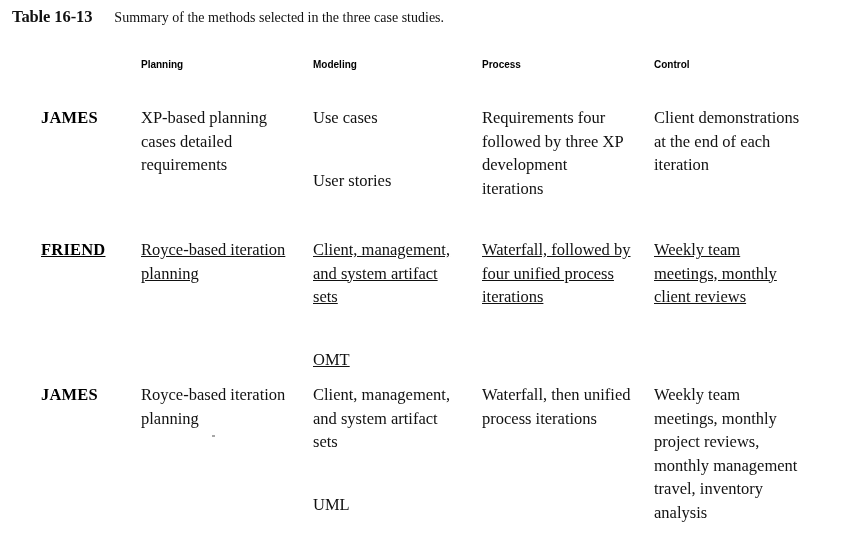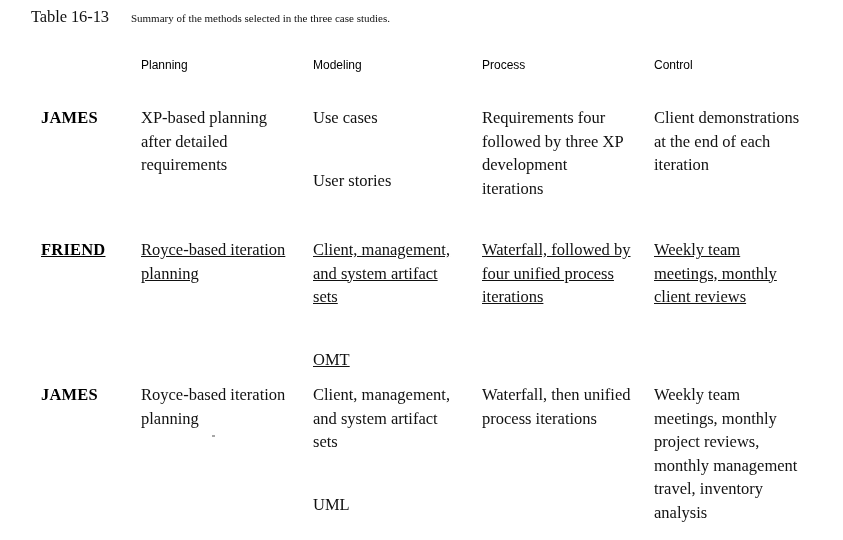--- a/index.html
+++ b/index.html
@@ -29,29 +29,28 @@
     left: 12px;
     top: 7px;
     width: 800px;
     white-space: nowrap;
     font-family: "Liberation Serif", serif;
     font-size: 16.5px;
     line-height: 20px;
     color: #111111;
   }
   .caption-label {
-    font-weight: normal;
+    font-weight: bold;
     font-size: 16.5px;
     letter-spacing: -0.1px;
-    margin-left: 19px;
   }
   .caption-text {
     font-weight: normal;
     margin-left: 22px;
-    font-size: 11px;
+    font-size: 14px;
   }
 
   
   .table-wrap {
     position: absolute;
     left: 12px;
     top: 40px;
     width: 800px;
     height: 487px;
   }
@@ -82,22 +81,22 @@
   tr.body-row > *        { border-bottom: 1.6px solid #000; }
   tr.body-row.last > *   { border-bottom: 3px solid #404040; }
 
   
   .vline { border-left: 1.4px solid #1a1a1a; }
 
   
   .head-row th {
     height: 54px;
     font-family: "Liberation Sans", sans-serif;
-    font-weight: normal;
-    font-size: 12px;
+    font-weight: bold;
+    font-size: 10px;
     text-align: left;
     color: #000;
   }
   .head-row th .htxt {
     display: block;
     padding: 16px 0 0 11px;
     line-height: 18px;
   }
   .head-row th.corner .htxt { padding-left: 0; }
 
@@ -188,21 +187,21 @@
         </tr>
       </thead>
       <tbody>
 
         <tr class="body-row r-atract">
           <td class="rowlabel">
             <span class="ltxt">JAMES</span>
           </td>
           <td class="cell vline">
             <span class="cbox">
-              <p>XP-based planning after detailed requirements</p>
+              <p>XP-based planning cases detailed requirements</p>
             </span>
           </td>
           <td class="cell vline">
             <span class="cbox">
               <p>Use cases</p>
               <p>User stories</p>
             </span>
           </td>
           <td class="cell vline">
             <span class="cbox">

